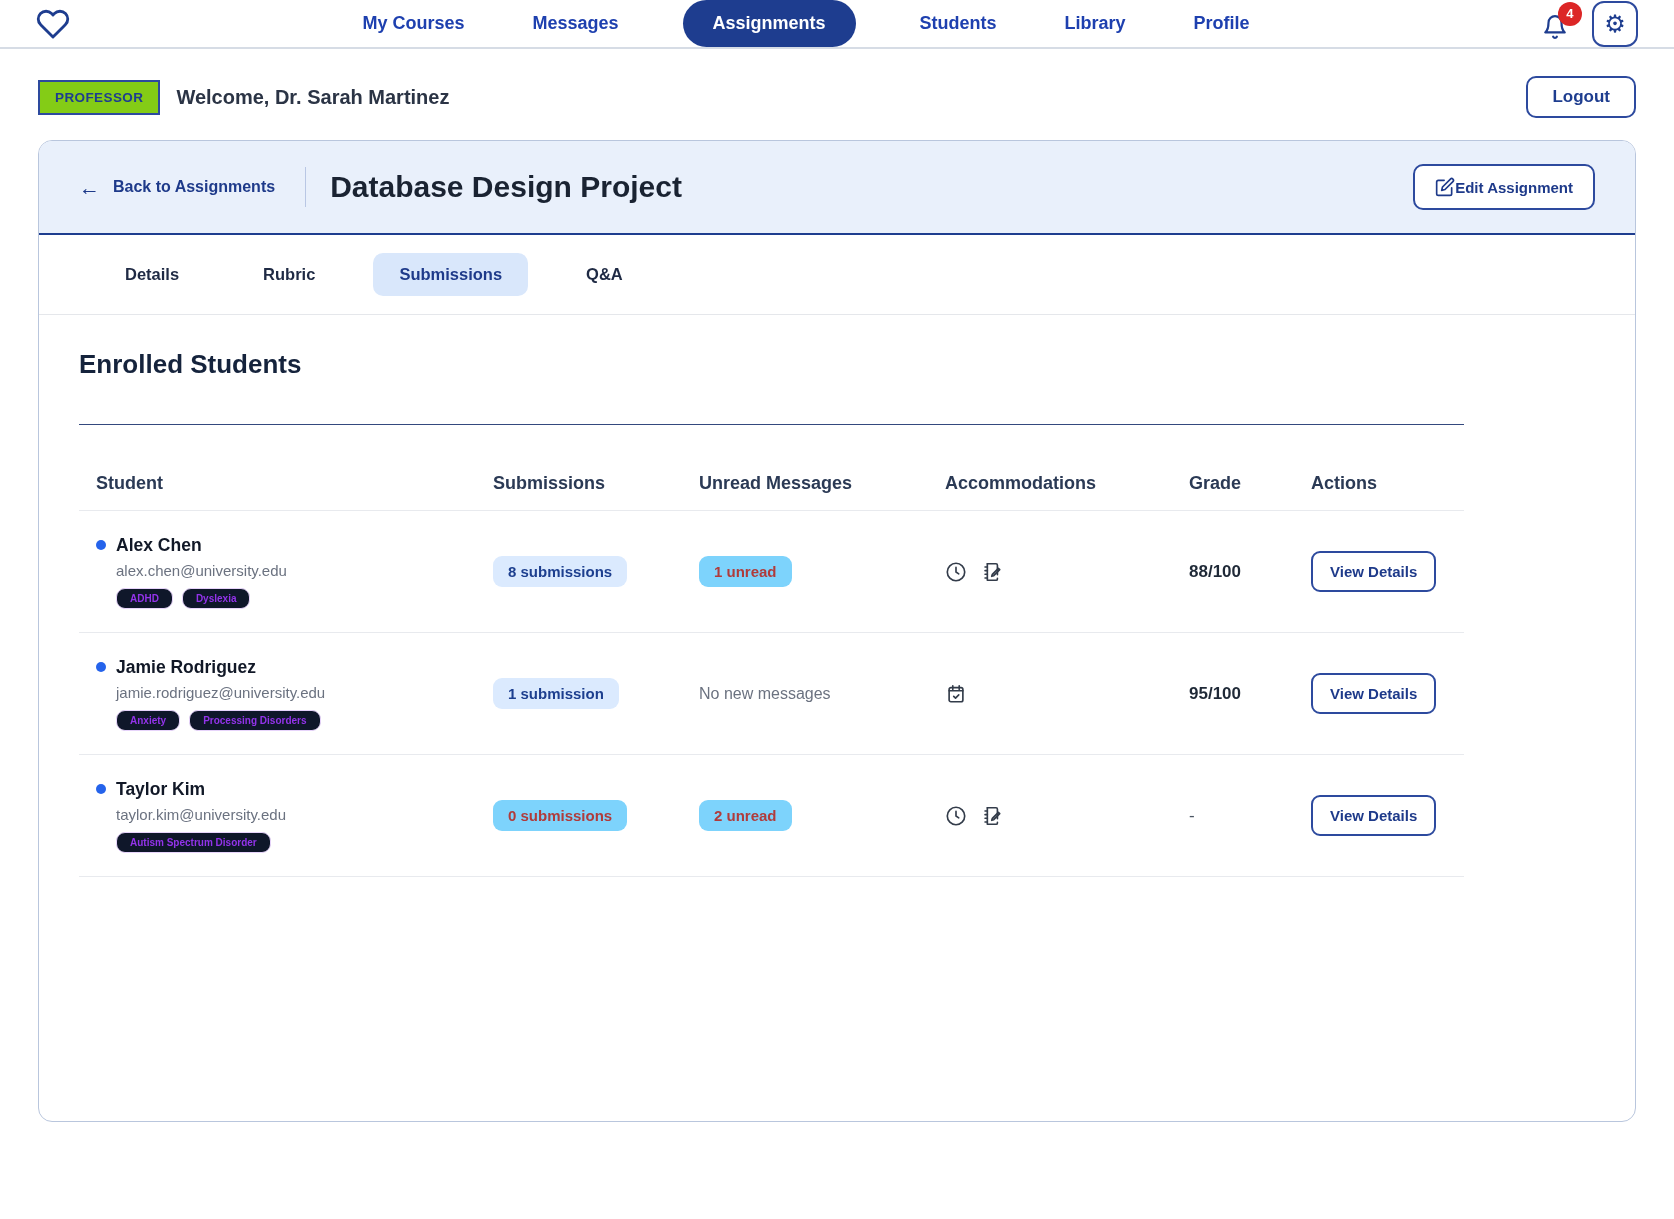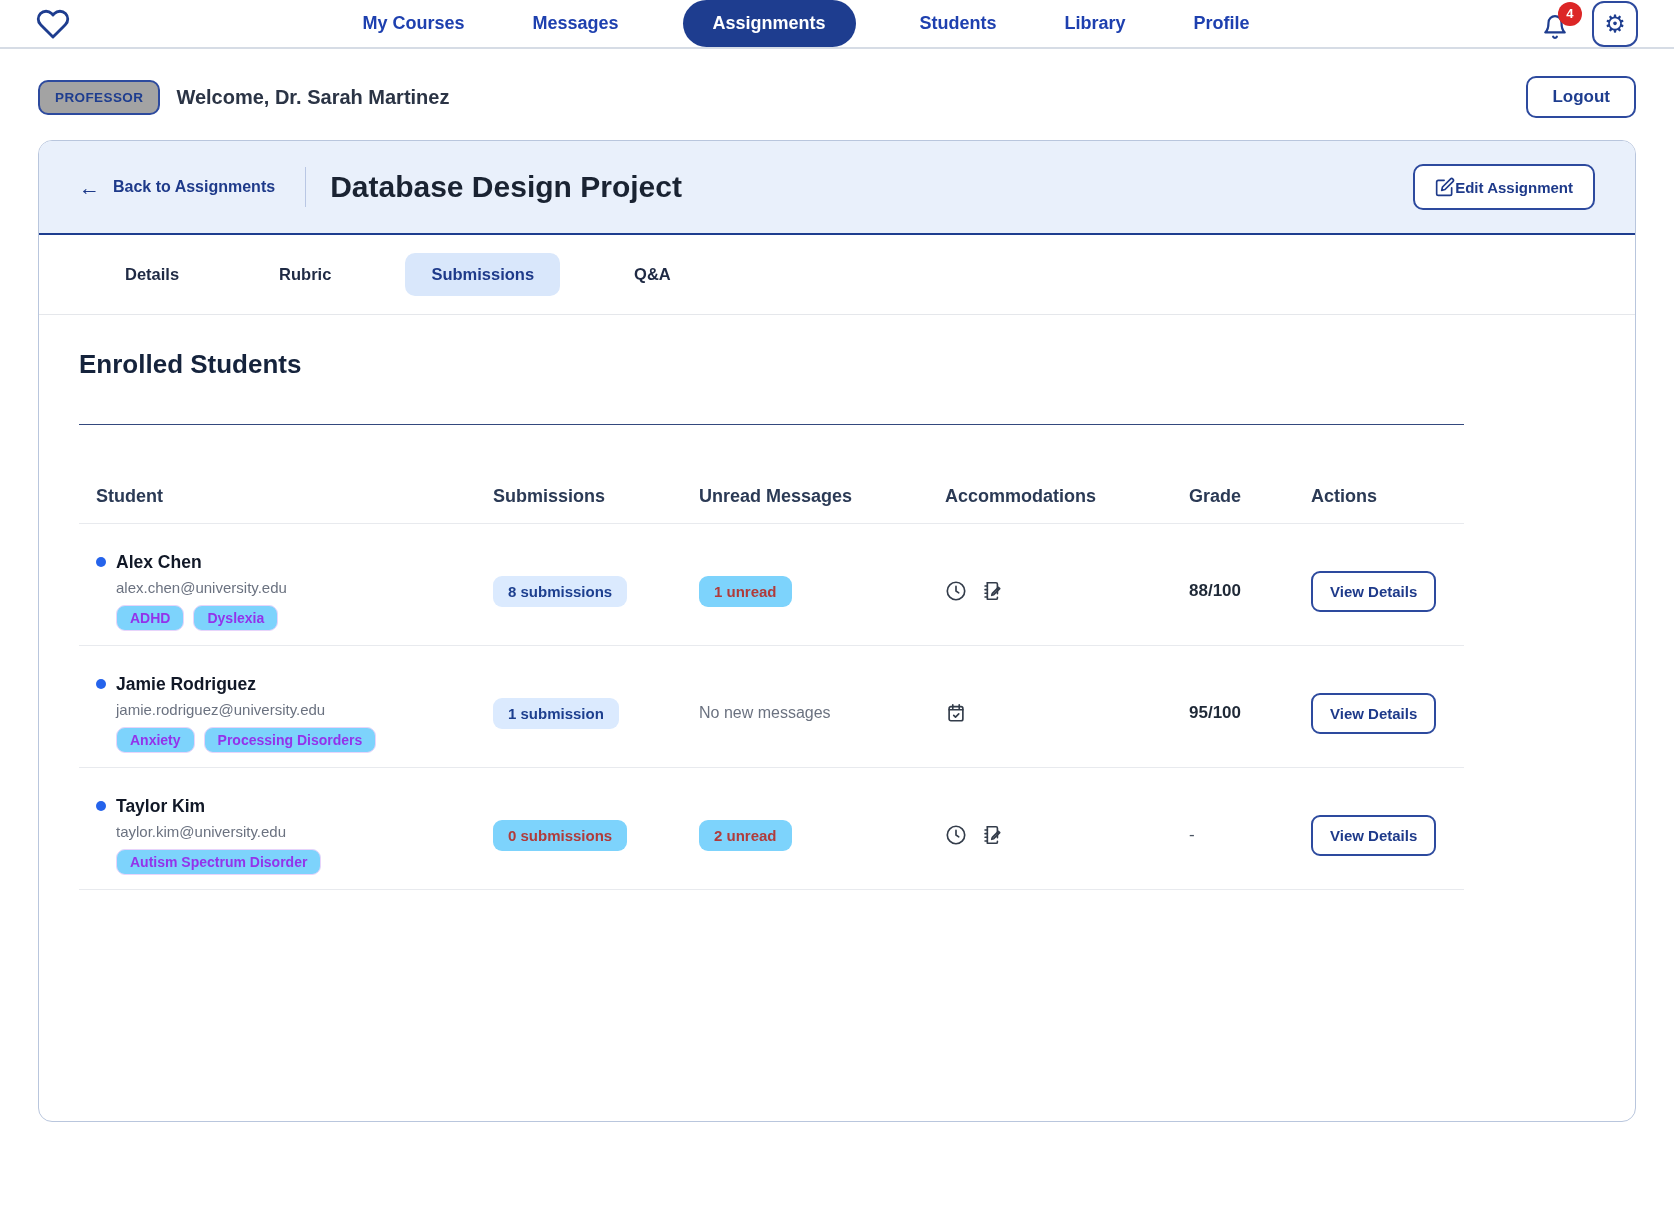--- a/index.html
+++ b/index.html
@@ -44,23 +44,23 @@
     cursor:pointer;
   }
   .gear-glyph { font-family:"DejaVu Sans", sans-serif; font-size:24px; color:#1e3d8f; line-height:1; }
 
   
   .welcome-row {
     display:flex; align-items:center; gap:16px;
     padding:27px 38px 22px 38px;
   }
   .role-badge {
-    border:2px solid #2d4a9e; border-radius:10px;
+    border:2px solid #2d4a9e; border-radius:0;
     padding:8px 15px; font-size:13.5px; font-weight:700;
-    letter-spacing:0.4px; color:#1e3d8f; background:#a3a3a3;
+    letter-spacing:0.4px; color:#1e3d8f; background:#84cc16;
   }
   .welcome-text { font-size:20px; font-weight:600; color:#2b3445; }
   .logout-btn {
     margin-left:auto; border:2px solid #2d4a9e; border-radius:10px;
     background:#fff; color:#1e3d8f; font-weight:600; font-size:17px;
     padding:9px 24px; cursor:pointer; font-family:inherit;text-align:right;
   }
 
   
   .card {
@@ -83,21 +83,21 @@
   .edit-btn {
     margin-left:auto; display:flex; align-items:center; 
     background:#fff; border:2px solid #2d4a9e; border-radius:10px;
     color:#1e3a8a; font-size:15px; font-weight:700;
     padding:11px 20px; cursor:pointer; font-family:inherit;
   }
   .edit-icon { width:20px; height:20px; color:#1e3a8a; }
 
   
   .tabs-row {
-    display:flex; align-items:center; gap:48px;
+    display:flex; align-items:center; gap:32px;
     padding:18px 40px 18px 60px;
     border-bottom:1px solid #e5e7eb;
   }
   .tab {
     background:none; border:none; cursor:pointer; font-family:inherit;
     font-size:16.5px; font-weight:700; color:#1f2a44;
     padding:12px 26px; border-radius:10px;
   }
   .tab.active { background:#d9e7fb; color:#1e3a8a; }
 
@@ -105,34 +105,34 @@
   .content { padding:34px 40px 40px 40px; }
   .section-heading { font-size:26px; font-weight:700; color:#15233c; }
   .section-divider { width:1385px; height:0; border-top:1px solid #34497e; margin-top:44px; }
 
   .table { width:1385px; }
   .trow {
     display:grid;
     grid-template-columns:397px 206px 246px 244px 122px 170px;
     align-items:center;
   }
-  .trow > div { padding-left:17px;margin-top:13px; }
+  .trow > div { padding-left:17px; }
   .thead { padding-top:48px; padding-bottom:16px; border-bottom:1px solid #e8eaee; }
   .th { font-size:18px; font-weight:700; color:#2b3a55; }
   .student-row { height:122px; border-bottom:1px solid #e8eaee; }
 
   .student-cell { display:flex; flex-direction:column; gap:6px; }
   .name-line { display:flex; align-items:center; gap:10px; }
   .dot { width:10px; height:10px; border-radius:50%; background:#2563eb; flex:0 0 auto; }
   .student-name { font-size:17.5px; font-weight:700; color:#111827; }
   .student-email { font-size:15px; color:#6b7280; margin-left:20px; }
   .tags { display:flex; gap:9px; margin-left:20px; margin-top:3px; }
   .tag {
-    border:1px solid #e7d4fb; border-radius:9px; background:#7dd3fc;
-    color:#9333ea; font-size:14px; font-weight:700; padding:4px 13px;
+    border:1px solid #e7d4fb; border-radius:9px; background:#0f172a;
+    color:#9333ea; font-size:10px; font-weight:700; padding:4px 13px;
   }
 
   .pill {
     display:inline-block; border-radius:9px;
     font-size:15px; font-weight:700; padding:7px 15px;
   }
   .pill-blue { background:#dbeafe; color:#1d3f8f; }
   .pill-red  { background:#7dd3fc; color:#b03b3b; }
   .no-msgs { font-size:16px; color:#6b7280; }
 

